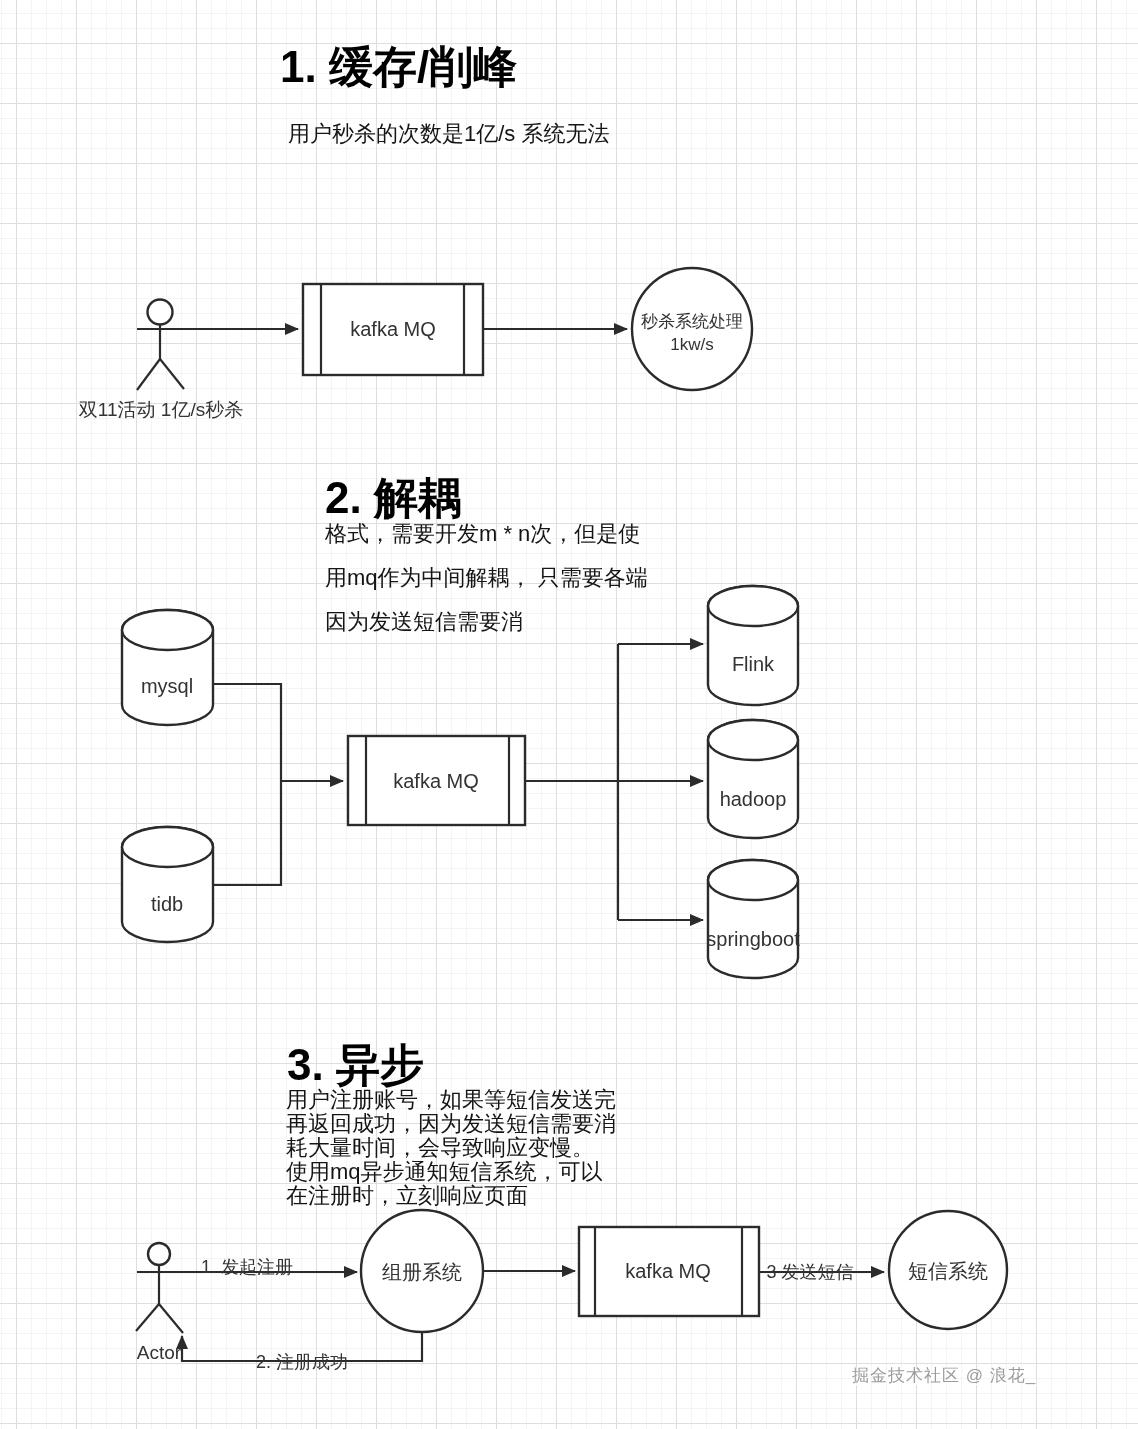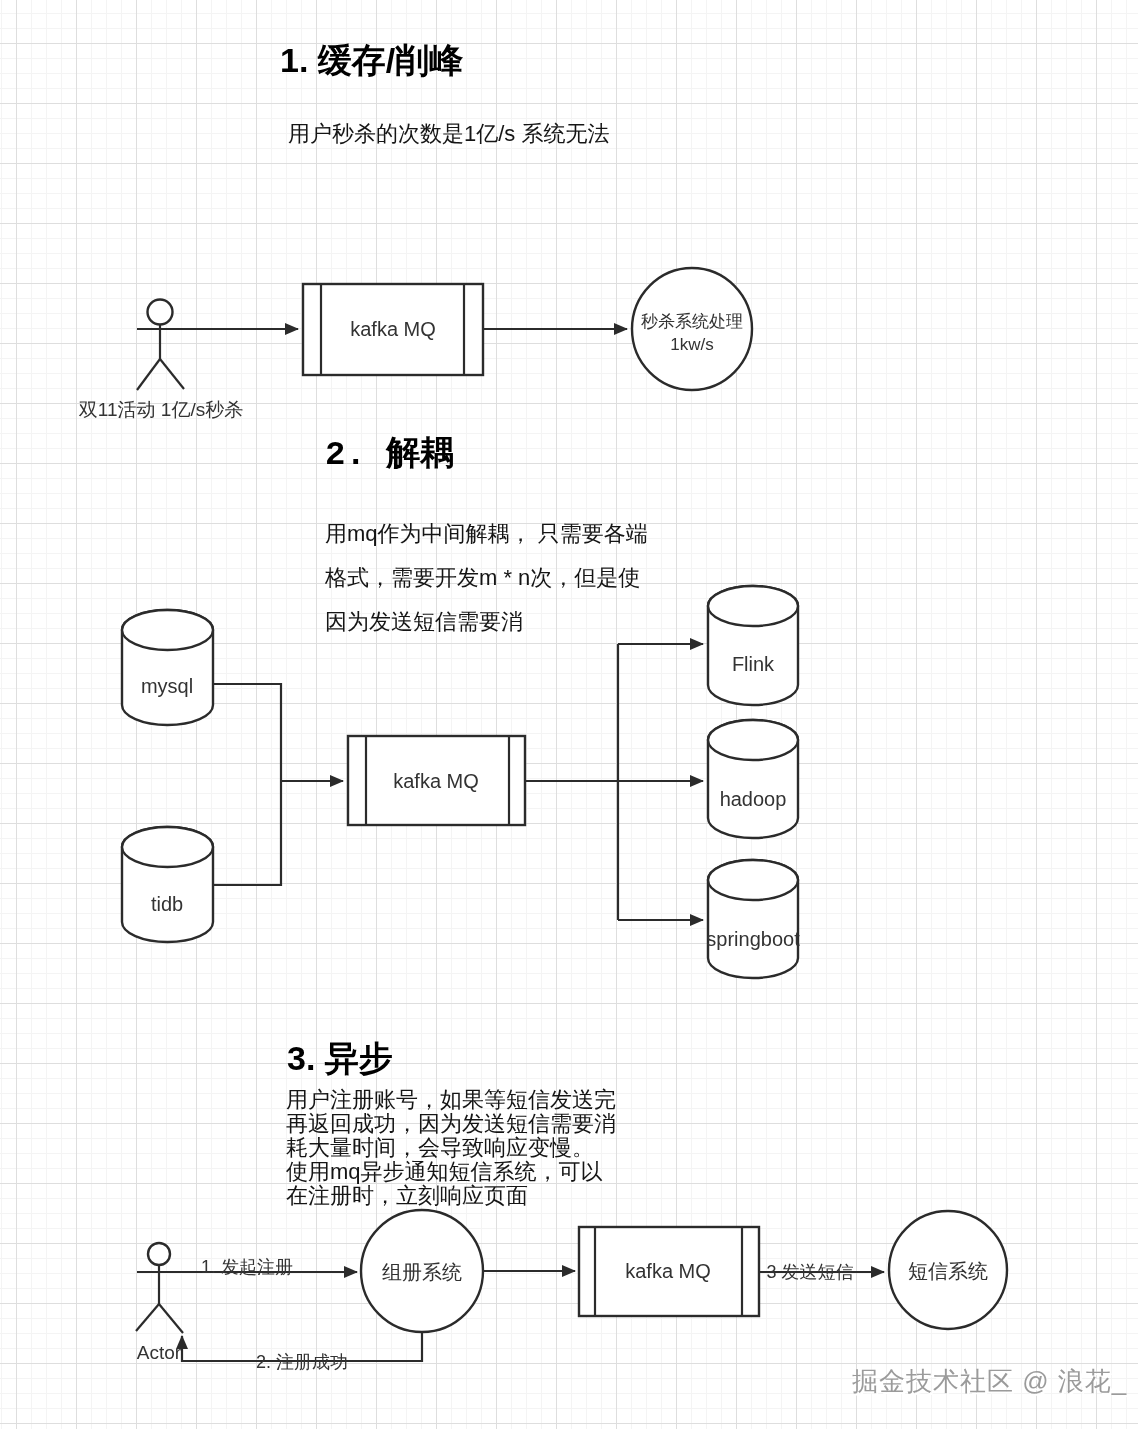--- a/index.html
+++ b/index.html
@@ -10,31 +10,31 @@
     font-family:"Liberation Sans","DejaVu Sans",sans-serif;
     background-color:#ffffff;
     background-image:
       linear-gradient(to right,#dedede 1px,transparent 1px),
       linear-gradient(to bottom,#dedede 1px,transparent 1px),
       linear-gradient(to right,#f4f4f4 1px,transparent 1px),
       linear-gradient(to bottom,#f4f4f4 1px,transparent 1px);
     background-size:60px 60px,60px 60px,15px 15px,15px 15px;
     background-position:16px 0,0 43px,1px 0,0 13px;
   }
-  .title{position:absolute;font-size:34px;font-weight:bold;color:#000;white-space:nowrap;}
+  .title{position:absolute;font-size:44px;font-weight:bold;color:#000;white-space:nowrap;}
   .t1{left:280px;top:38px;}
-  .t2{left:325px;top:430px;font-family:Liberation Mono, monospace;}
+  .t2{left:325px;top:469px;}
   .t3{left:287px;top:1024px;margin-top:12px;}
   .para{position:absolute;font-size:22px;color:#151515;white-space:nowrap;}
   .p1{left:288px;top:112px;line-height:43px;}
   .p2{left:325px;top:512px;line-height:44px;}
   .p3{left:286px;top:1088px;line-height:24px;}
   .watermark{
     position:absolute;left:852px;top:1364px;
-    font-size:26px;letter-spacing:1px;color:#9b9b9b;
+    font-size:17px;letter-spacing:1px;color:#9b9b9b;
     text-shadow:2px 2px 0 #ffffff;white-space:nowrap;
   }
   svg.diagram{position:absolute;left:0;top:0;}
   .shape{fill:#ffffff;stroke:#2b2b2b;stroke-width:2.4;}
   .conn{fill:none;stroke:#2b2b2b;stroke-width:2.2;}
   .lbl{
     fill:#333333;font-family:"Liberation Sans","DejaVu Sans",sans-serif;
     font-size:20px;text-anchor:middle;
   }
   .lbl-s{font-size:17px;}
@@ -47,22 +47,22 @@
 <div class="canvas">
 
   <div class="title t1">1. 缓存/削峰</div>
   <div class="title t2">2. 解耦</div>
   <div class="title t3">3. 异步</div>
 
   <div class="para p1">
     <div>用户秒杀的次数是1亿/s 系统无法</div>
   </div>
   <div class="para p2">
+    <div>格式，需要开发m * n次，但是使</div>
     <div>用mq作为中间解耦， 只需要各端</div>
-    <div>格式，需要开发m * n次，但是使</div>
     <div>因为发送短信需要消</div>
   </div>
   <div class="para p3">
     <div>用户注册账号，如果等短信发送完</div>
     <div>再返回成功，因为发送短信需要消</div>
     <div>耗大量时间，会导致响应变慢。</div>
     <div>使用mq异步通知短信系统，可以</div>
     <div>在注册时，立刻响应页面</div>
   </div>
 

